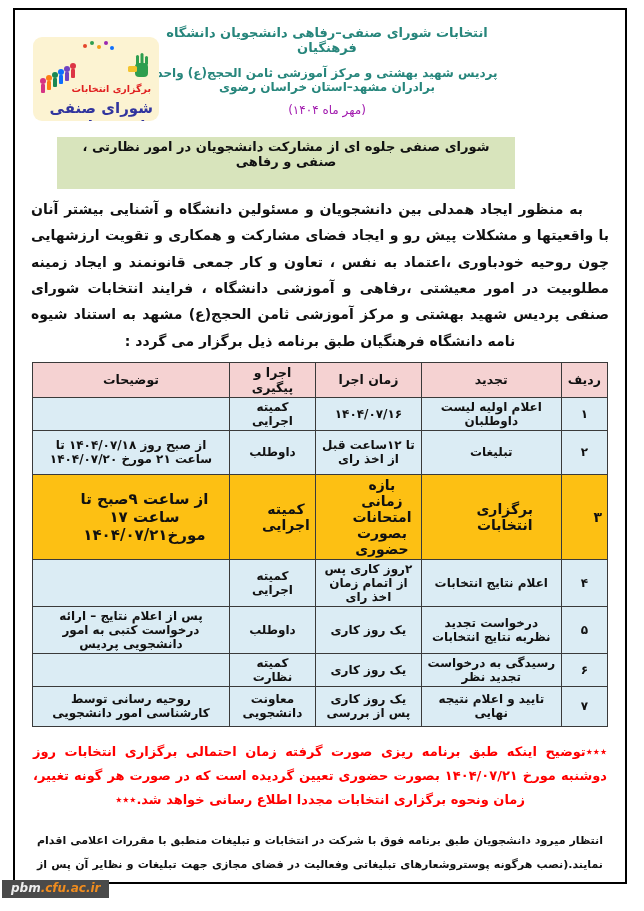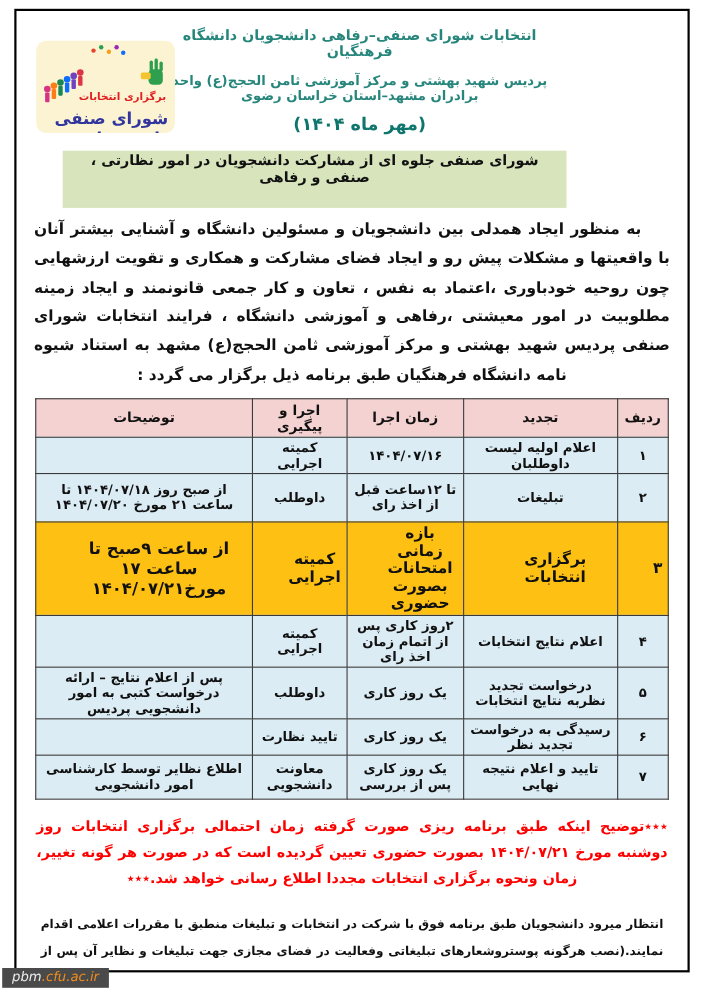--- a/index.html
+++ b/index.html
@@ -12,21 +12,21 @@
     position:absolute; top:8px; left:13px; width:614px; height:876px;
     border:2px solid #000; padding:6px 14px 0 14px; overflow:hidden;
   }
 
   
   .header { position:relative; height:106px; }
   .header-text { margin:2px 104px 0 118px; text-align:center; }
   .basmala { font-size:15px; font-weight:bold; color:#17365d; }
   .title-line { margin-top:9px; font-size:13px; font-weight:bold; color:#27867c; }
   .subtitle-line { margin-top:11px; font-size:12px; font-weight:bold; color:#27867c; }
-  .date-line { margin-top:9px; font-size:16px; font-weight:bold; color:#0f766e; }
+  .date-line { margin-top:9px; font-size:12px; font-weight:normal; color:#a21caf; }
 
   .uni-logo { position:absolute; left:auto; right:-6px; top:8px; width:100px; text-align:center; }
   .uni-logo .uni-name { font-size:12px; font-weight:bold; font-style:italic; color:#1c2f5e; margin-top:1px; }
   .uni-logo .uni-caption { font-size:6.5px; font-weight:bold; color:#b5731d; margin-top:2px; }
 
   .event-logo {
     position:absolute; left:4px; top:12px; width:126px; height:84px;
     background:#fcf3d2; border-radius:9px; overflow:hidden;
   }
   .event-logo .sparkle { position:absolute; top:3px; right:44px; }
@@ -69,21 +69,21 @@
     line-height:1.85; text-align:justify; text-align-last:center;
   }
   .expectation-note {
     margin:17px 8px 0; color:#111; font-weight:bold; font-size:11px;
     line-height:2.2; text-align:justify; text-align-last:center;
   }
 
   
   .watermark {
     position:absolute; left:2px; top:880px; background:#4a4a4a;
-    padding:1px 9px 3px 9px; font-size:12px; font-weight:normal; font-style:italic;
+    padding:1px 9px 3px 9px; font-size:12px; font-weight:bold; font-style:italic;
     direction:ltr; unicode-bidi:embed;
   }
   .watermark .wm-prefix { color:#ececec; }
   .watermark .wm-suffix { color:#f08c1e; }
 </style>
 </head>
 <body>
 
 <div class="page">
   <div class="frame">
@@ -187,29 +187,29 @@
           <td class="cell-num">۵</td>
           <td class="cell-activity small-text">درخواست  تجدید نظربه نتایج انتخابات</td>
           <td class="cell-time">یک روز کاری</td>
           <td class="cell-executor">داوطلب</td>
           <td class="cell-notes">پس از اعلام نتایج – ارائه درخواست کتبی به امور دانشجویی پردیس</td>
         </tr>
         <tr class="h26">
           <td class="cell-num">۶</td>
           <td class="cell-activity">رسیدگی به درخواست تجدید نظر</td>
           <td class="cell-time">یک روز کاری</td>
-          <td class="cell-executor">تایید نظارت</td>
+          <td class="cell-executor">کمیته نظارت</td>
           <td class="cell-notes"></td>
         </tr>
         <tr class="h40">
           <td class="cell-num">۷</td>
           <td class="cell-activity">تایید و اعلام نتیجه نهایی</td>
           <td class="cell-time">یک روز کاری پس از بررسی</td>
           <td class="cell-executor small-text">معاونت دانشجویی</td>
-          <td class="cell-notes">اطلاع نظایر  توسط کارشناسی امور دانشجویی</td>
+          <td class="cell-notes">روحیه رسانی  توسط کارشناسی امور دانشجویی</td>
         </tr>
       </tbody>
     </table>
 
     <div class="red-note">٭٭٭توضیح اینکه  طبق برنامه ریزی صورت گرفته زمان احتمالی برگزاری انتخابات روز دوشنبه  مورخ ۱۴۰۴/۰۷/۲۱ بصورت حضوری تعیین گردیده است که در صورت هر گونه تغییر، زمان ونحوه برگزاری انتخابات مجددا اطلاع رسانی خواهد شد.٭٭٭</div>
 
     <div class="expectation-note">انتظار میرود دانشجویان طبق برنامه فوق با شرکت در انتخابات و تبلیغات منطبق با مقررات اعلامی اقدام نمایند.(نصب هرگونه پوستروشعارهای تبلیغاتی وفعالیت در فضای مجازی جهت تبلیغات و نظایر آن پس از تایید کمیته اجرایی و نظارت بر انتخابات مستقر در کارشناسی امور دانشجویی و تربیت بدنی مجاز بوده ، در غیر این صورت عواقب ناشی از عدم رعایت قوانین و مقررات متوجه شخص کاندیدا خواهد بود).</div>
 
   </div>
 

